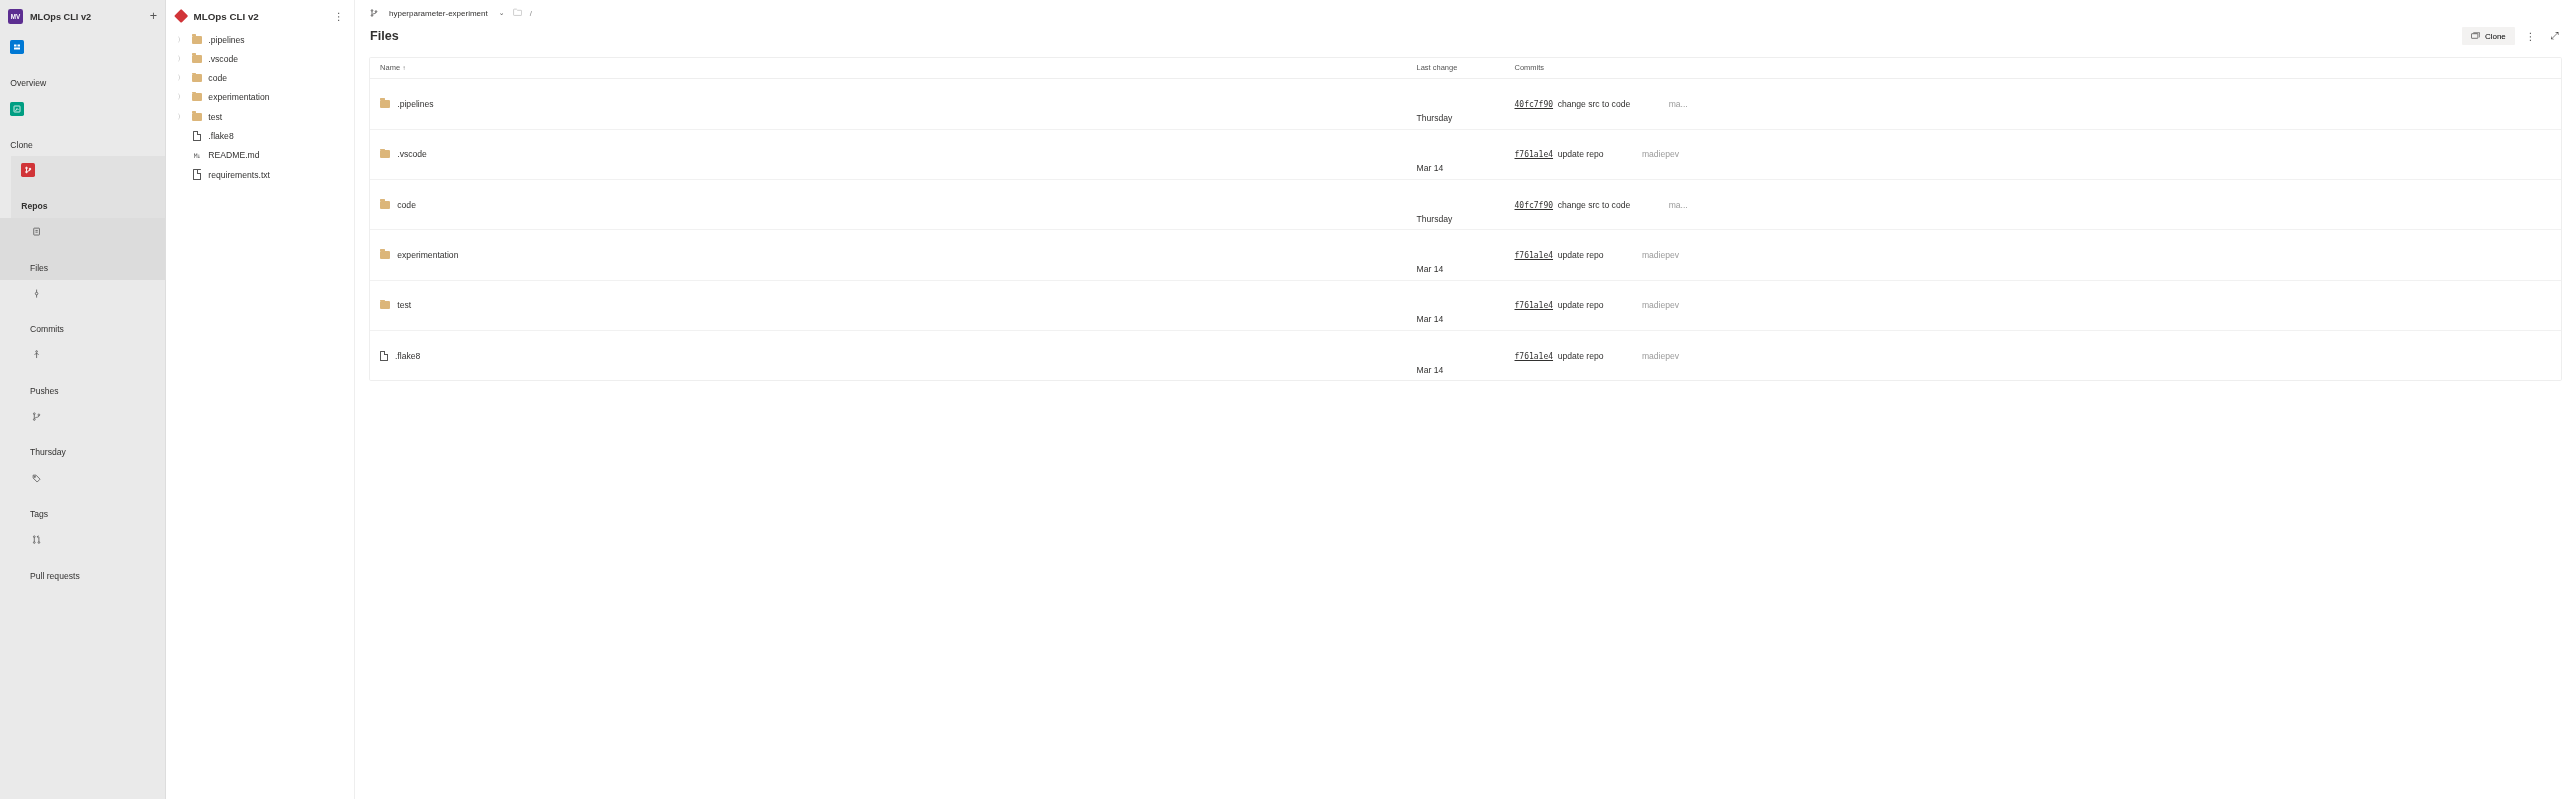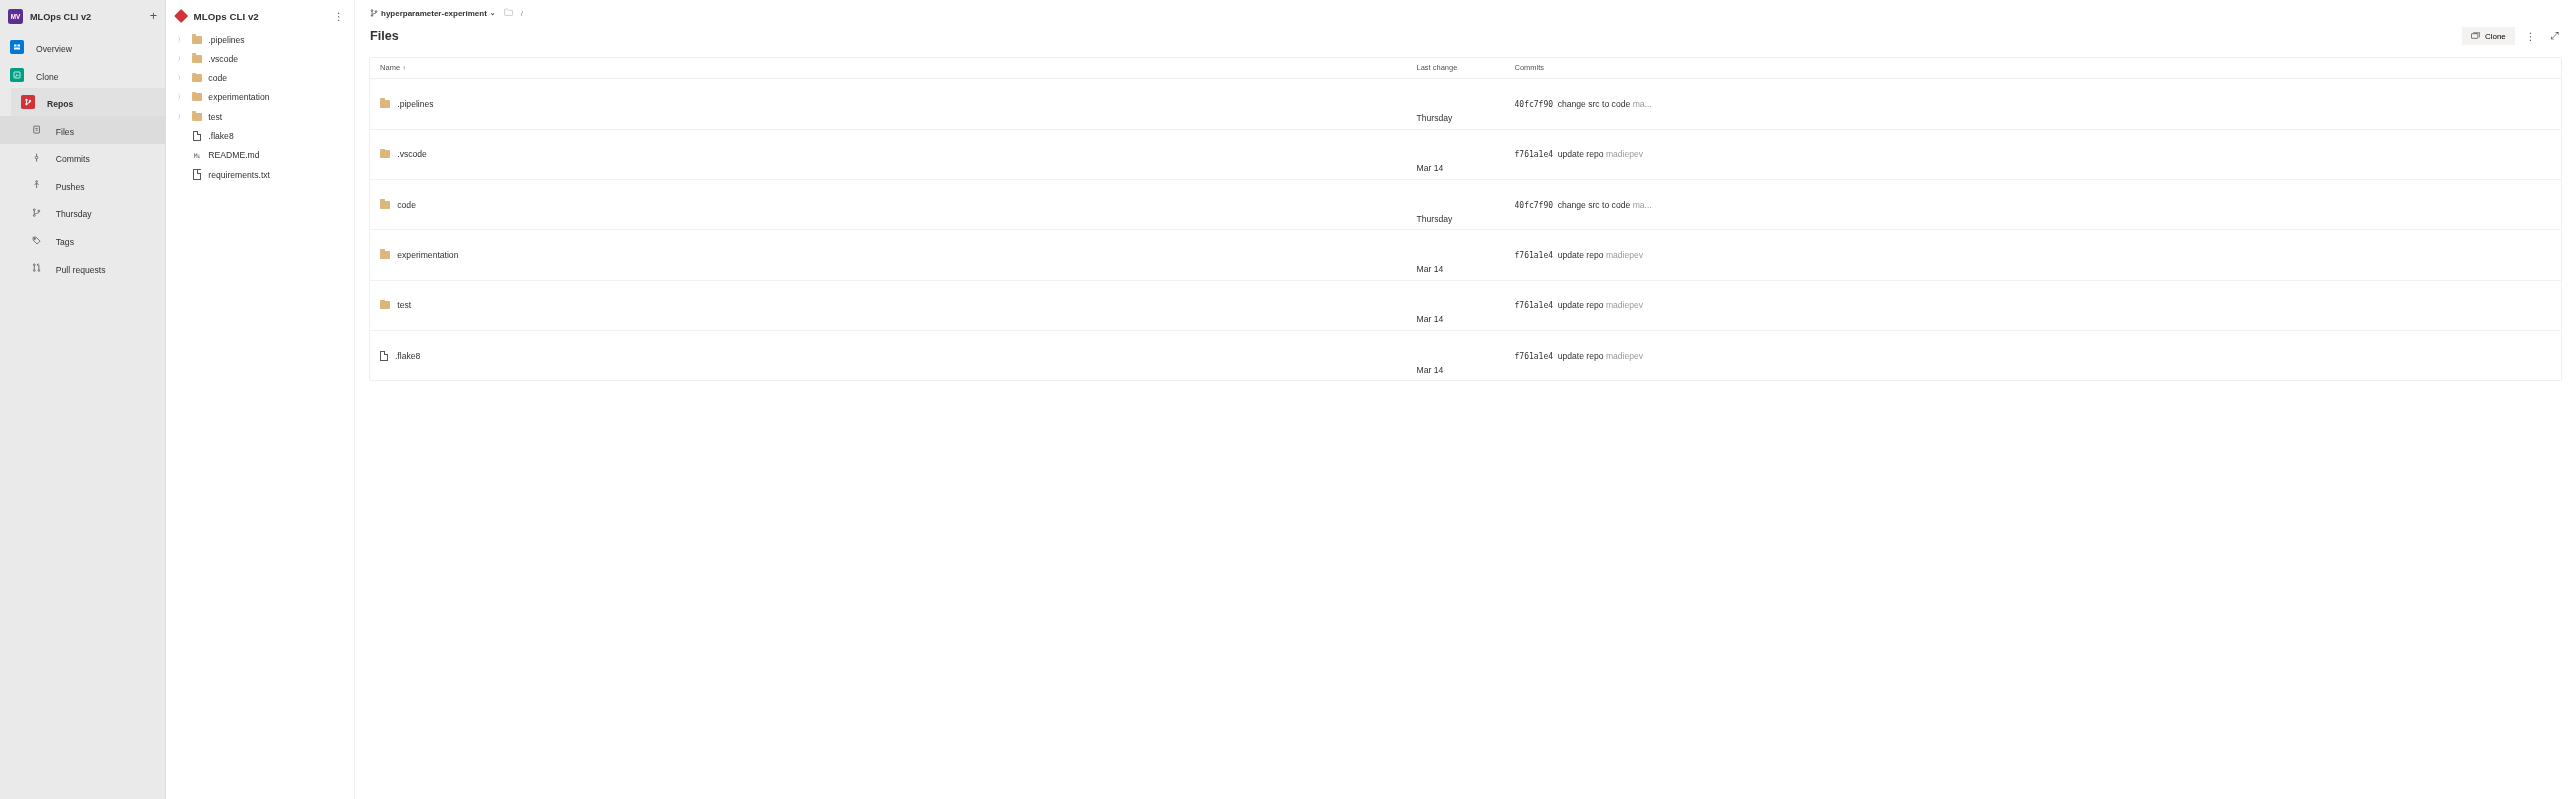--- a/index.html
+++ b/index.html
@@ -53,26 +53,27 @@
     font-weight: 600;
   }
   .plus-icon {
     font-size: 12.6px;
     color: #555;
     line-height: 1;
   }
 
   .nav-item {
     display: flex;
-    align-items: flex-end;
-    gap: 12px;
+    align-items: flex-start;
+    gap: 24px;
     padding: 6.9px 10.3px;
     cursor: pointer;
     font-size: 8.6px;
     color: #323130;
+    flex-direction: column;
   }
   .nav-item.sub {
     padding-left: 30px;
     font-size: 8.6px;
   }
   .nav-item.top-selected { background: #e1e1e1; font-weight:600;margin-left:11px;}
   .nav-item.selected { background: #dcdcdc; font-weight:400; }
   .nav-item.selected::before,
   .nav-item.top-selected::before {
     content: "";
@@ -136,22 +137,22 @@
     flex-direction:column;
     min-width:0;
   }
   .breadcrumb-bar{
     display:flex;align-items:center;gap:8px;
     padding:8px 15px 4.6px 15px;
     color:#555;
     font-size:8px;
   }
   .branch-chip{
-    display:flex;align-items:center;gap:3px;
-    font-weight:700;color:#323130;cursor:pointer;
+    display:flex;align-items:center;gap:11px;
+    font-weight:400;color:#323130;cursor:pointer;
   }
   .branch-chip .chev{font-size:6.9px;color:#555;}
   .bc-slash{color:#888;}
   .bc-input{
     border:none;outline:none;font-size:8px;color:#888;flex:1;
     min-width:138px;background:transparent;
   }
   .bc-folder-ic{opacity:.55;}
 
   .title-row{
@@ -201,24 +202,24 @@
   .ft-file{width:8px;height:10.3px;border:0.7px solid #c06; border-color:#ca5010;border-radius:0.6px;position:relative;flex:0 0 8px;background:#fff;}
   .ft-file.grey{border-color:#555;}
   .ft-file::after{content:"";position:absolute;top:-0.6px;right:-0.6px;width:2.9px;height:2.9px;background:#fff;border-left:0.7px solid currentColor;border-bottom:0.7px solid currentColor;}
   .ft-file.grey::after{border-color:#555;}
   .ft-file{color:#ca5010;}
   .ft-file.grey{color:#555;}
   .ft-change{color:#323130;margin-top:28px;}
   .ft-commit{display:flex;align-items:baseline;gap:4.6px;min-width:0;}
   .commit-hash{
     font-family:Consolas,Menlo,monospace;font-size:8px;
-    color:#323130;cursor:pointer;
+    text-decoration:underline;color:#323130;cursor:pointer;
   }
   .commit-msg{white-space:nowrap;overflow:hidden;text-overflow:ellipsis;color:#323130;}
-  .commit-author{color:#9b9b9b;}
+  .commit-author{color:#9b9b9b;margin-left:36px;}
 
   
   .svg-branch{width:8px;height:8px;}
 </style>
 </head>
 <body>
 
 <div class="app">
 
   <nav class="left-nav">

